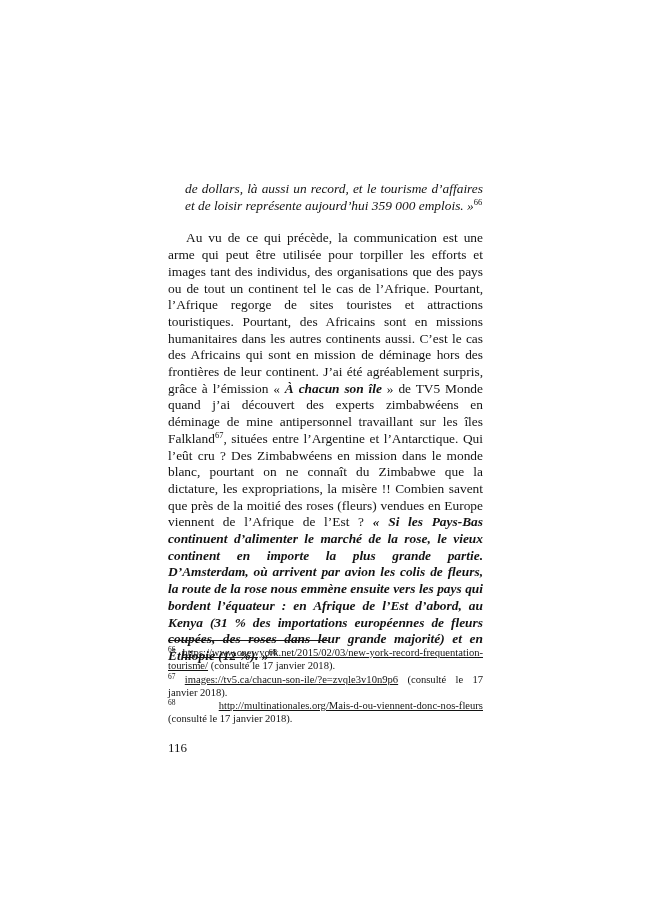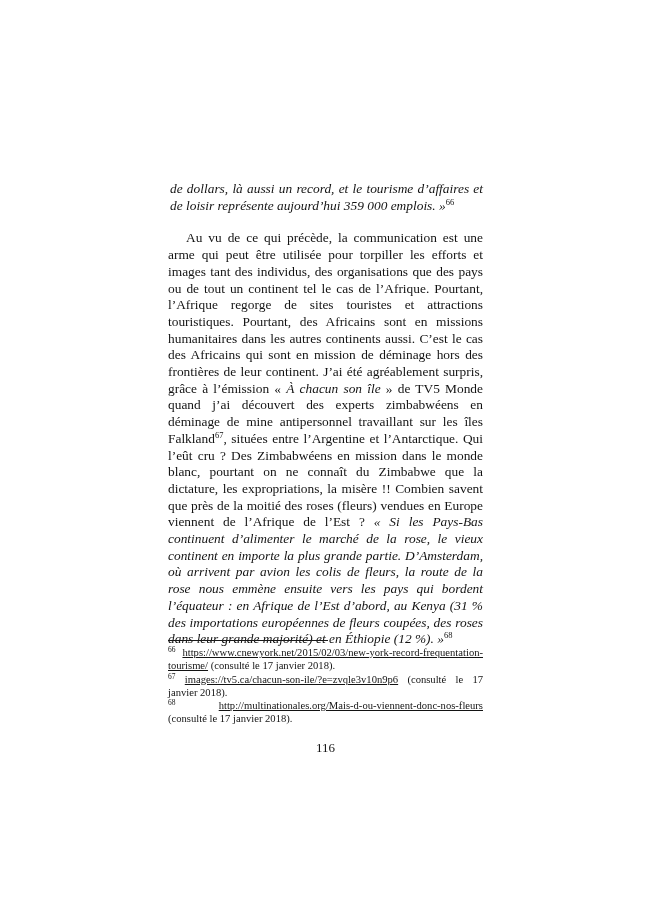--- a/index.html
+++ b/index.html
@@ -19,28 +19,28 @@
   .body-text {
     position: absolute;
     left: 168px;
     top: 181px;
     width: 315px;
     font-size: 13.4px;
     line-height: 16.7px;
     text-align: justify;
   }
   .para-continuation {
-    margin: 0 0 16px 2px;
+    margin: 0 0 16px 17px;
     font-style: italic;
   }
   .para-main {
     margin: 0;
     text-indent: 18px;
   }
-  .it { font-style: italic; }
+  .it { font-style: italic; font-weight: bold; }
   sup.ref {
     font-size: 8.5px;
     line-height: 0;
     vertical-align: 5px;
     font-style: normal;
   }
   .footnotes {
     position: absolute;
     left: 168px;
     top: 640px;
@@ -63,21 +63,20 @@
   }
   .fn a {
     color: inherit;
     text-decoration: underline;
   }
   .page-number {
     position: absolute;
     left: 168px;
     top: 740px;
     width: 315px;
-    text-align: center;
     font-size: 13px;
   }
 </style>
 </head>
 <body>
 
 <div class="page">
 
   <div class="body-text">
 

